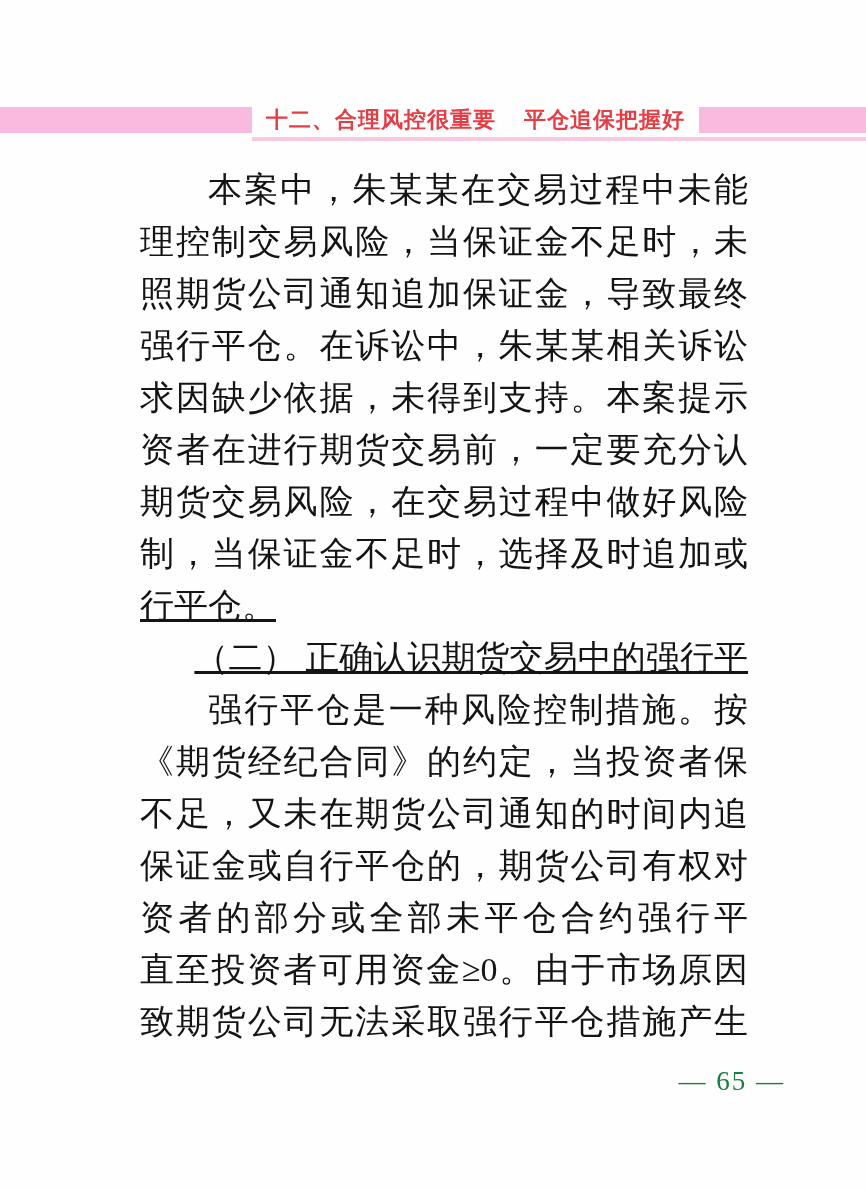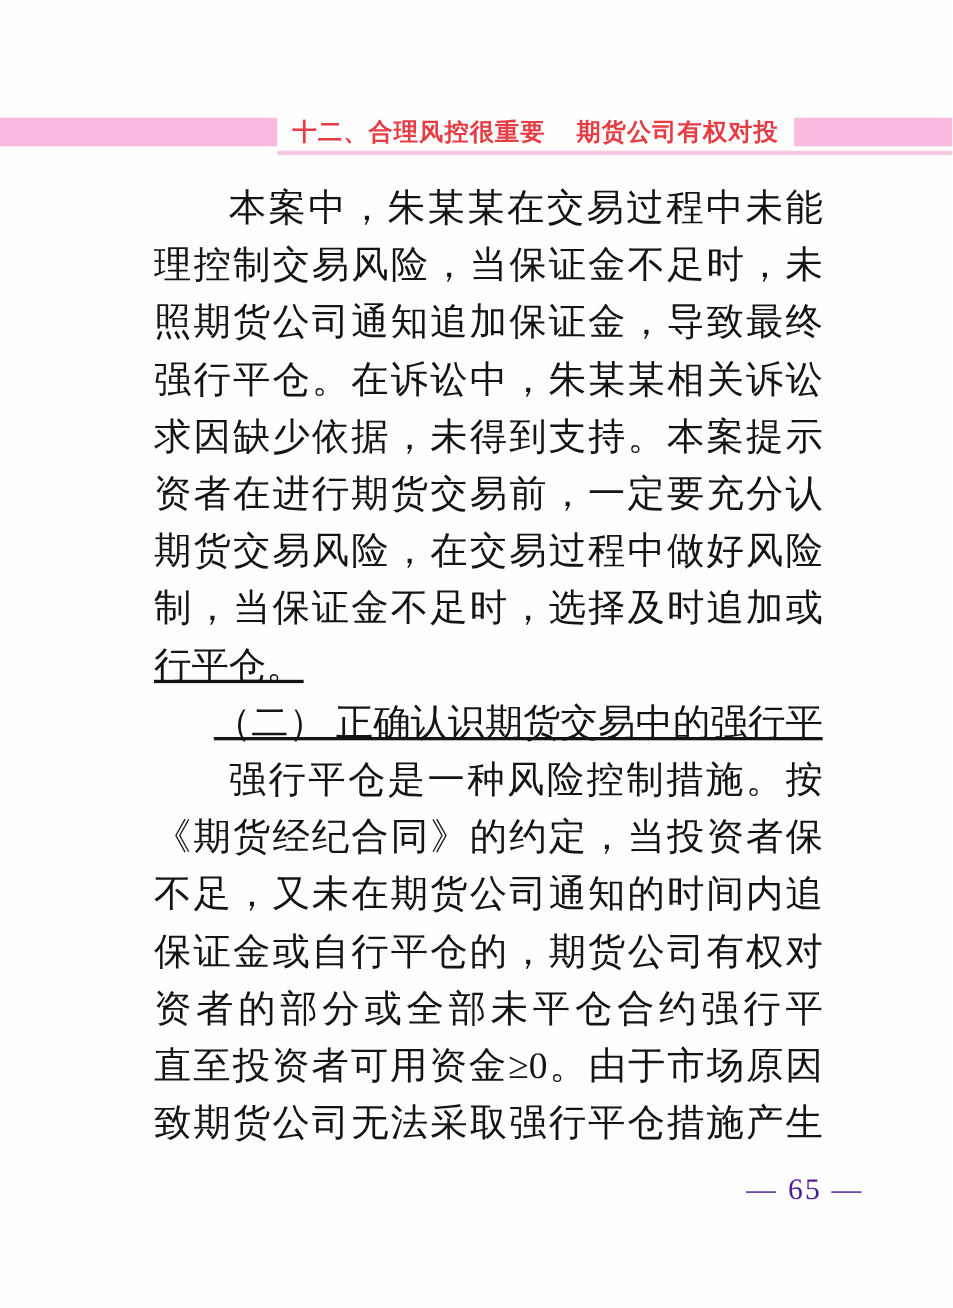--- a/index.html
+++ b/index.html
@@ -75,35 +75,35 @@
   .text-line.no-stretch {
     text-align-last: left;
     text-decoration: underline;
   }
   
   .page-number {
     position: absolute;
     top: 1066px;
     right: 81px;
     font-size: 27px;
-    color: #4c1d95;
+    color: #15803d;
     letter-spacing: 2px;
   }
 </style>
 </head>
 <body>
 
 <div class="page">
 
   <div class="chapter-header">
     <div class="header-bar left"></div>
     <div class="chapter-title">
       <span>十二、合理风控很重要</span>
       <span class="title-gap"></span>
-      <span>期货公司有权对投</span>
+      <span>平仓追保把握好</span>
     </div>
     <div class="header-bar right"></div>
   </div>
   <div class="header-underline"></div>
 
   <div class="body-text">
       <div class="text-line" style="text-indent: 2em;">本案中，朱某某在交易过程中未能合</div>
       <div class="text-line">理控制交易风险，当保证金不足时，未按</div>
       <div class="text-line">照期货公司通知追加保证金，导致最终被</div>
       <div class="text-line">强行平仓。在诉讼中，朱某某相关诉讼请</div>

